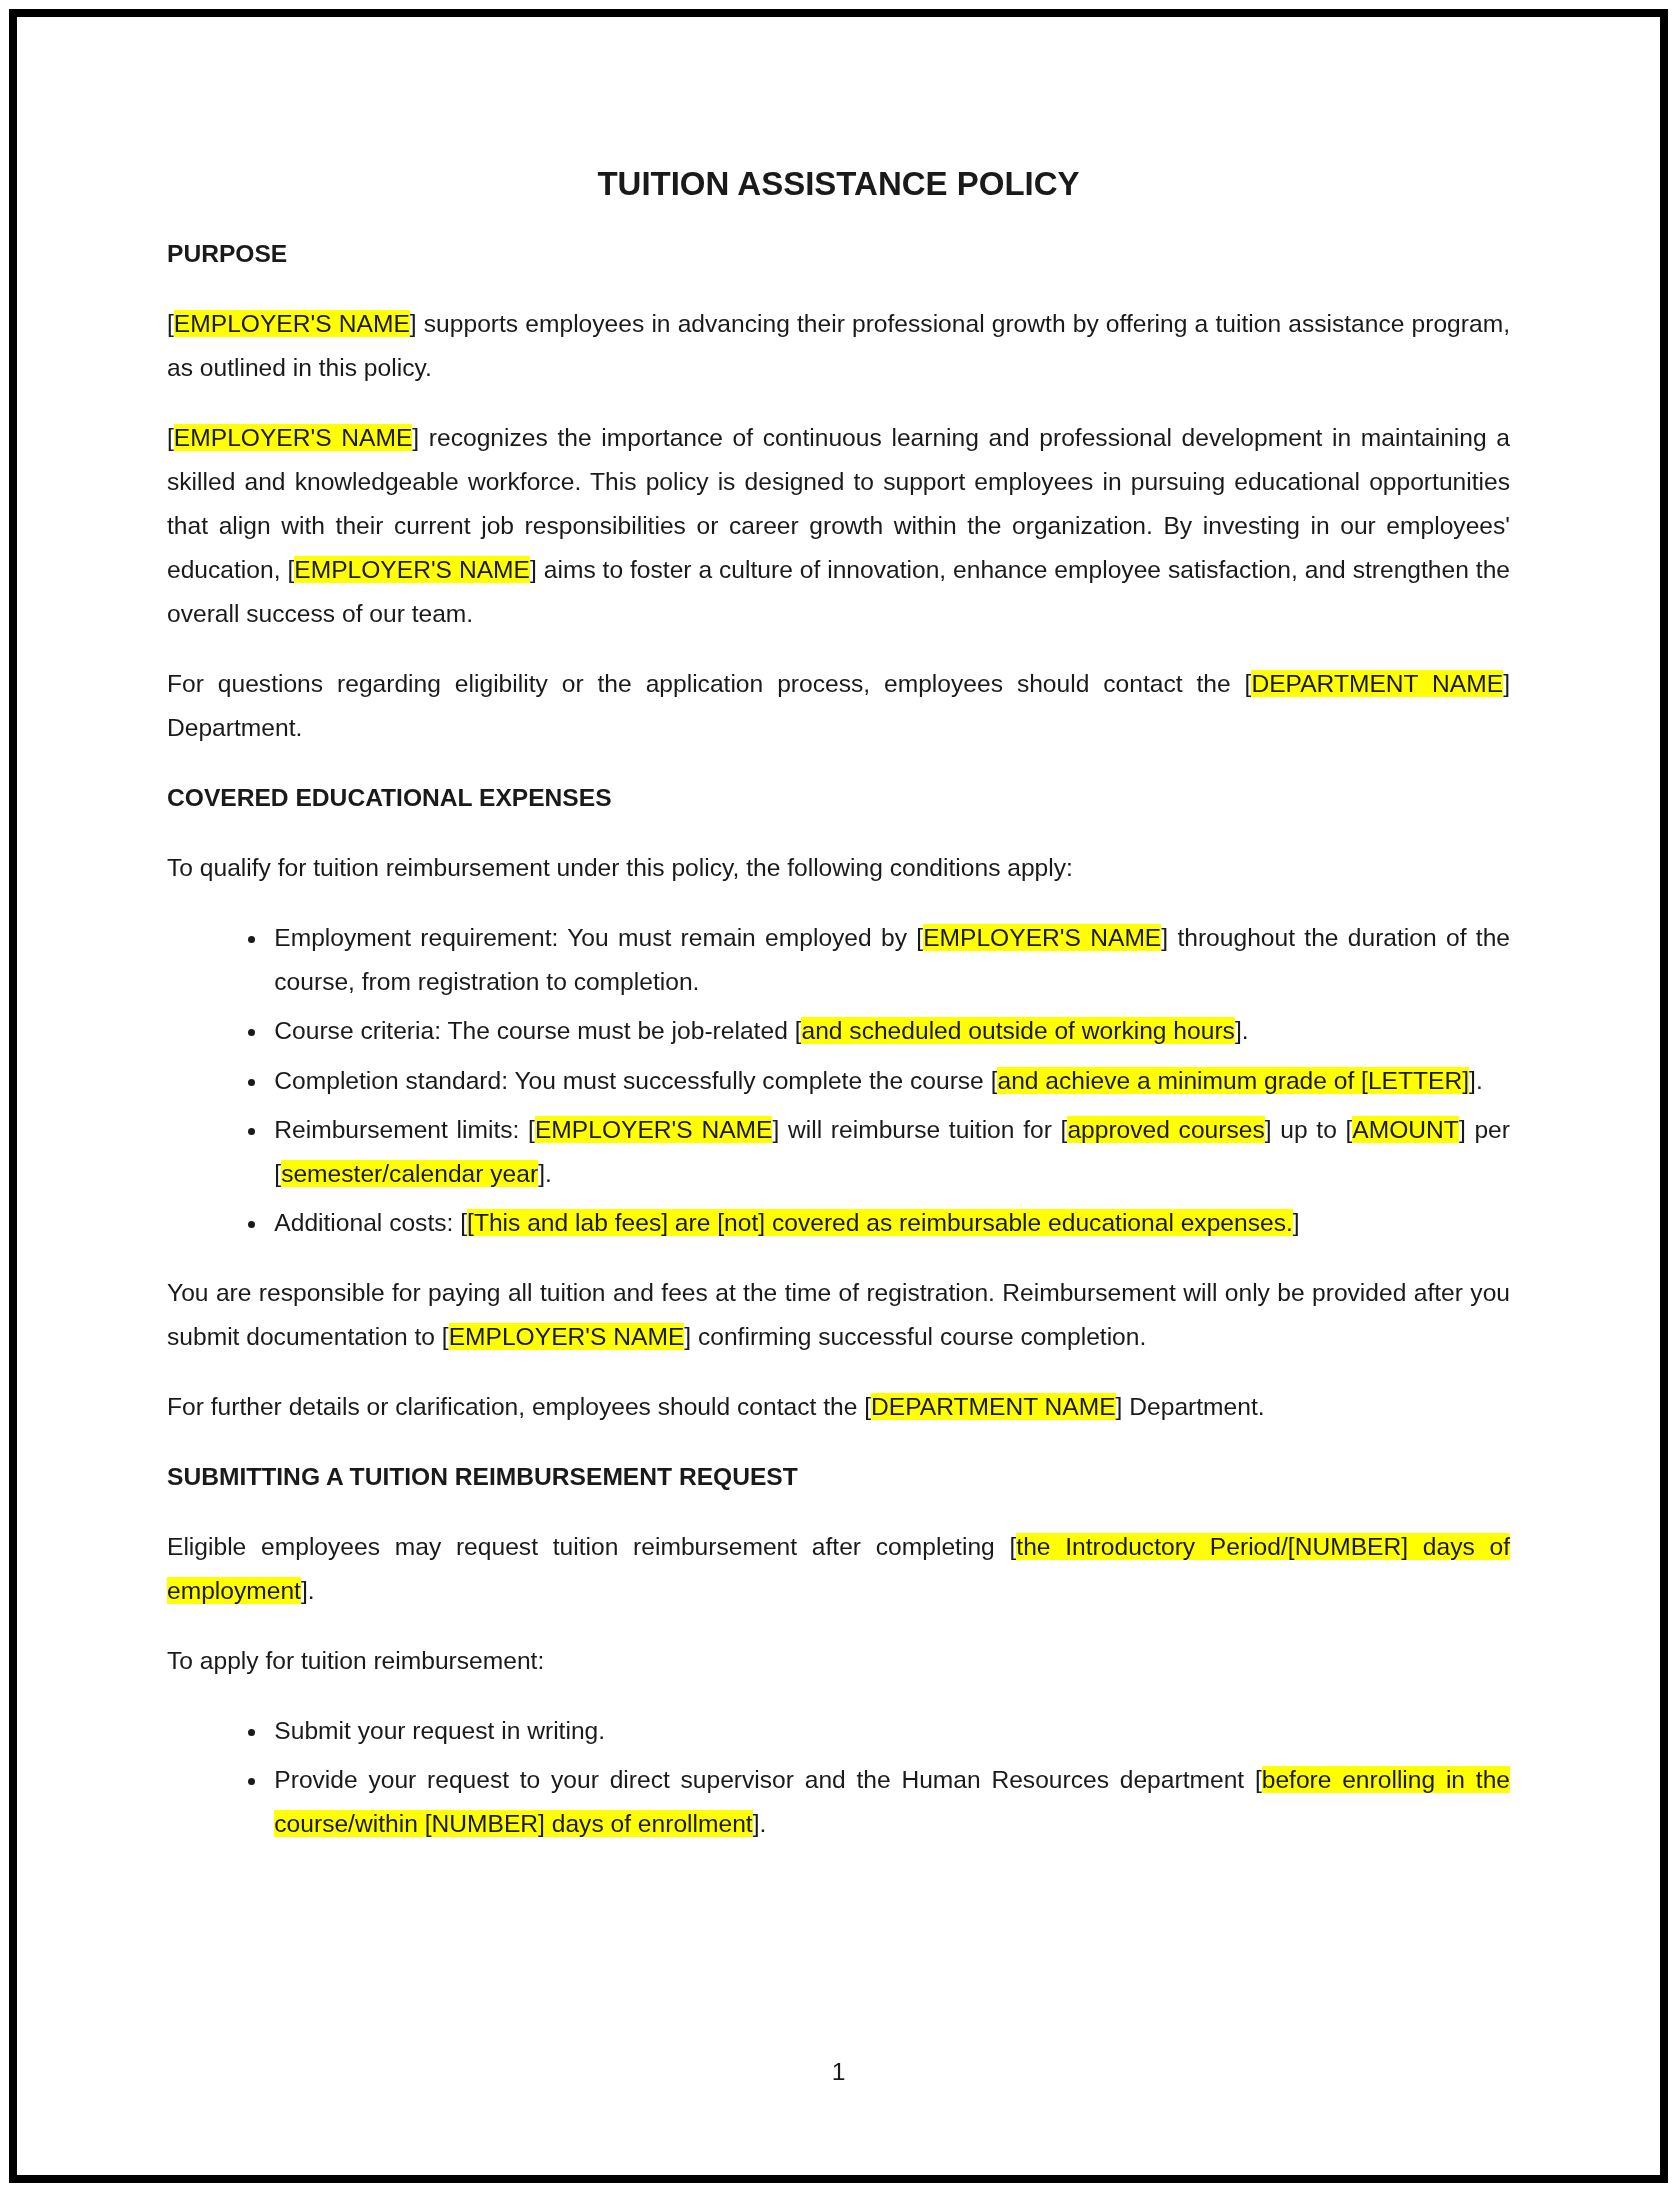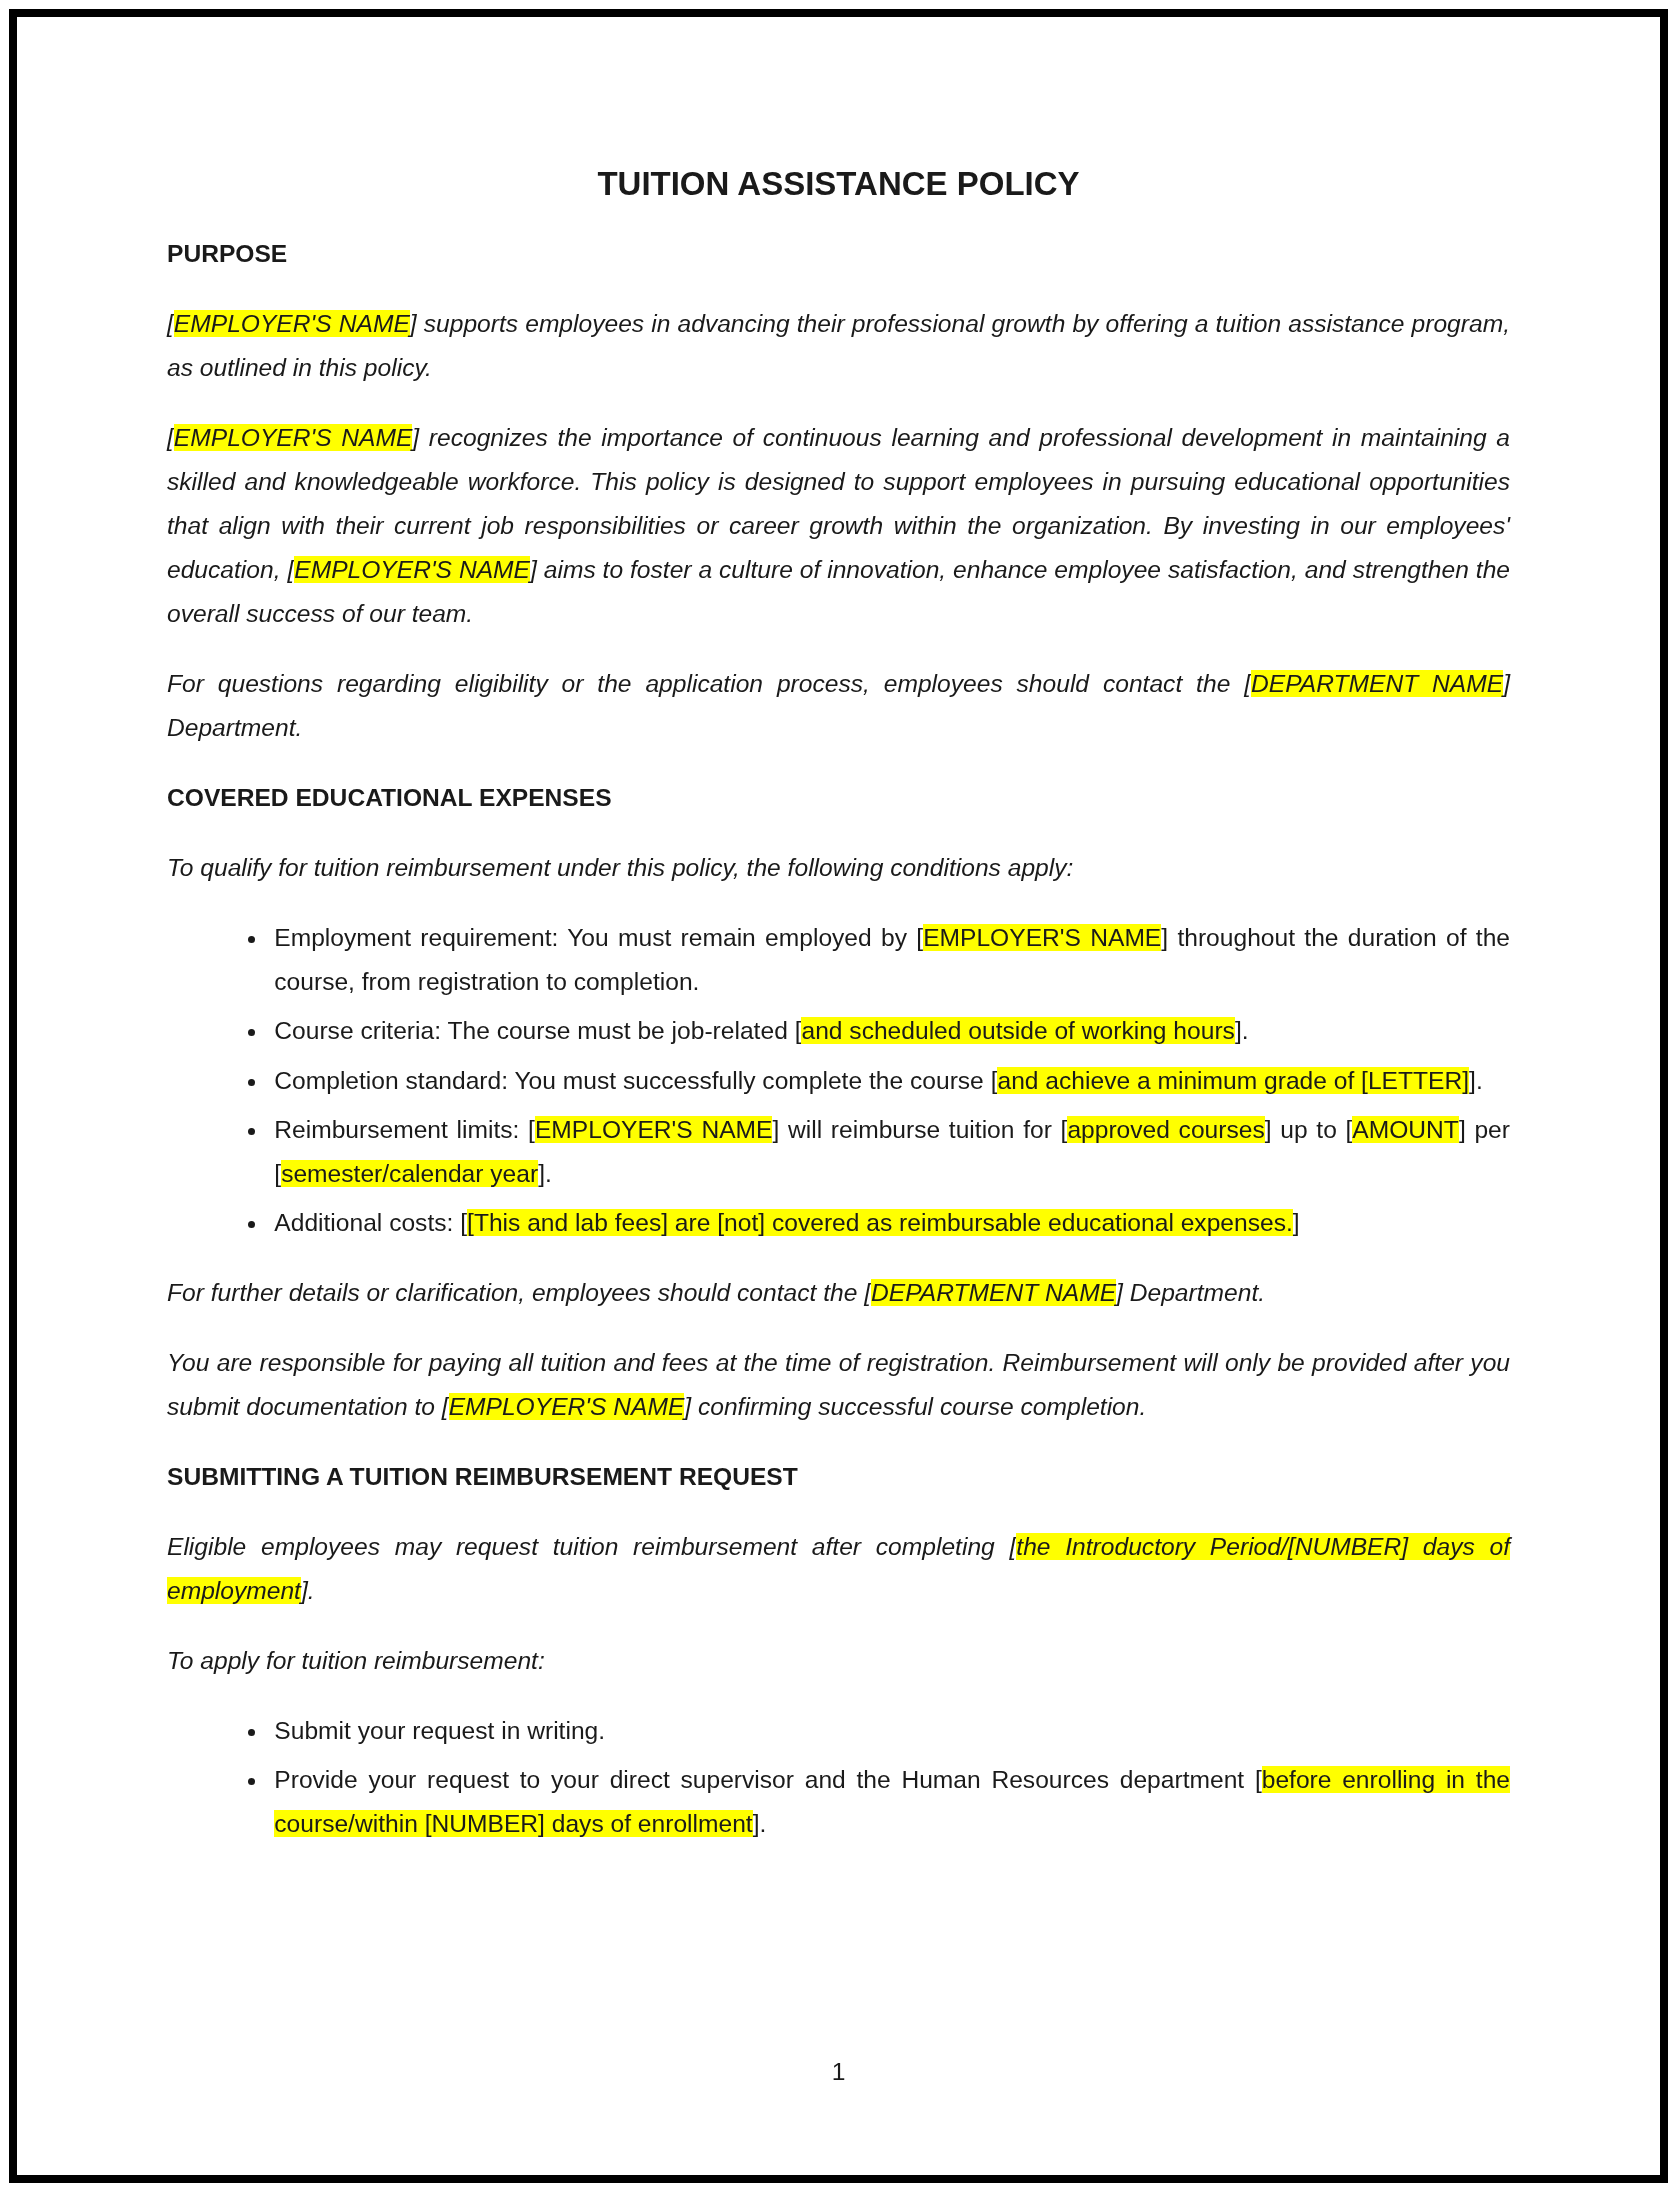--- a/index.html
+++ b/index.html
@@ -39,21 +39,20 @@
   }
   .section-heading {
     font-size: 24.6px;
     font-weight: bold;
     margin: 1px 0 26px 0;
     line-height: 44px;
   }
   p.doc-para {
     margin: 0 0 26px 0;
     text-align: justify;
-    font-style: italic;
   }
   ul.doc-list {
     margin: 0 0 26px 0;
     padding-left: 102px;
   }
   ul.doc-list li {
     text-align: justify;
     padding-left: 5.3px;
   }
   ul.doc-list li + li {
@@ -92,22 +91,22 @@
   <p class="doc-para"><span>To qualify for tuition reimbursement under this policy, the following conditions apply:</span></p>
 
   <ul class="doc-list">
     <li><span>Employment requirement: You must remain employed by [</span><span class="hl">EMPLOYER'S NAME</span><span>] throughout the duration of the course, from registration to completion.</span></li>
     <li><span>Course criteria: The course must be job-related [</span><span class="hl">and scheduled outside of working hours</span><span>].</span></li>
     <li><span>Completion standard: You must successfully complete the course [</span><span class="hl">and achieve a minimum grade of [LETTER]</span><span>].</span></li>
     <li><span>Reimbursement limits: [</span><span class="hl">EMPLOYER'S NAME</span><span>] will reimburse tuition for [</span><span class="hl">approved courses</span><span>] up to [</span><span class="hl">AMOUNT</span><span>] per [</span><span class="hl">semester/calendar year</span><span>].</span></li>
     <li><span>Additional costs: [</span><span class="hl">[This and lab fees] are [not] covered as reimbursable educational expenses.</span><span>]</span></li>
   </ul>
 
+  <p class="doc-para"><span>You are responsible for paying all tuition and fees at the time of registration. Reimbursement will only be provided after you submit documentation to [</span><span class="hl">EMPLOYER'S NAME</span><span>] confirming successful course completion.</span></p>
   <p class="doc-para"><span>For further details or clarification, employees should contact the [</span><span class="hl">DEPARTMENT NAME</span><span>] Department.</span></p>
-  <p class="doc-para"><span>You are responsible for paying all tuition and fees at the time of registration. Reimbursement will only be provided after you submit documentation to [</span><span class="hl">EMPLOYER'S NAME</span><span>] confirming successful course completion.</span></p>
 
   <h2 class="section-heading">SUBMITTING A TUITION REIMBURSEMENT REQUEST</h2>
 
   <p class="doc-para"><span>Eligible employees may request tuition reimbursement after completing [</span><span class="hl">the Introductory Period/[NUMBER] days of employment</span><span>].</span></p>
   <p class="doc-para"><span>To apply for tuition reimbursement:</span></p>
 
   <ul class="doc-list">
     <li><span>Submit your request in writing.</span></li>
     <li><span>Provide your request to your direct supervisor and the Human Resources department [</span><span class="hl">before enrolling in the course/within [NUMBER] days of enrollment</span><span>].</span></li>
   </ul>

